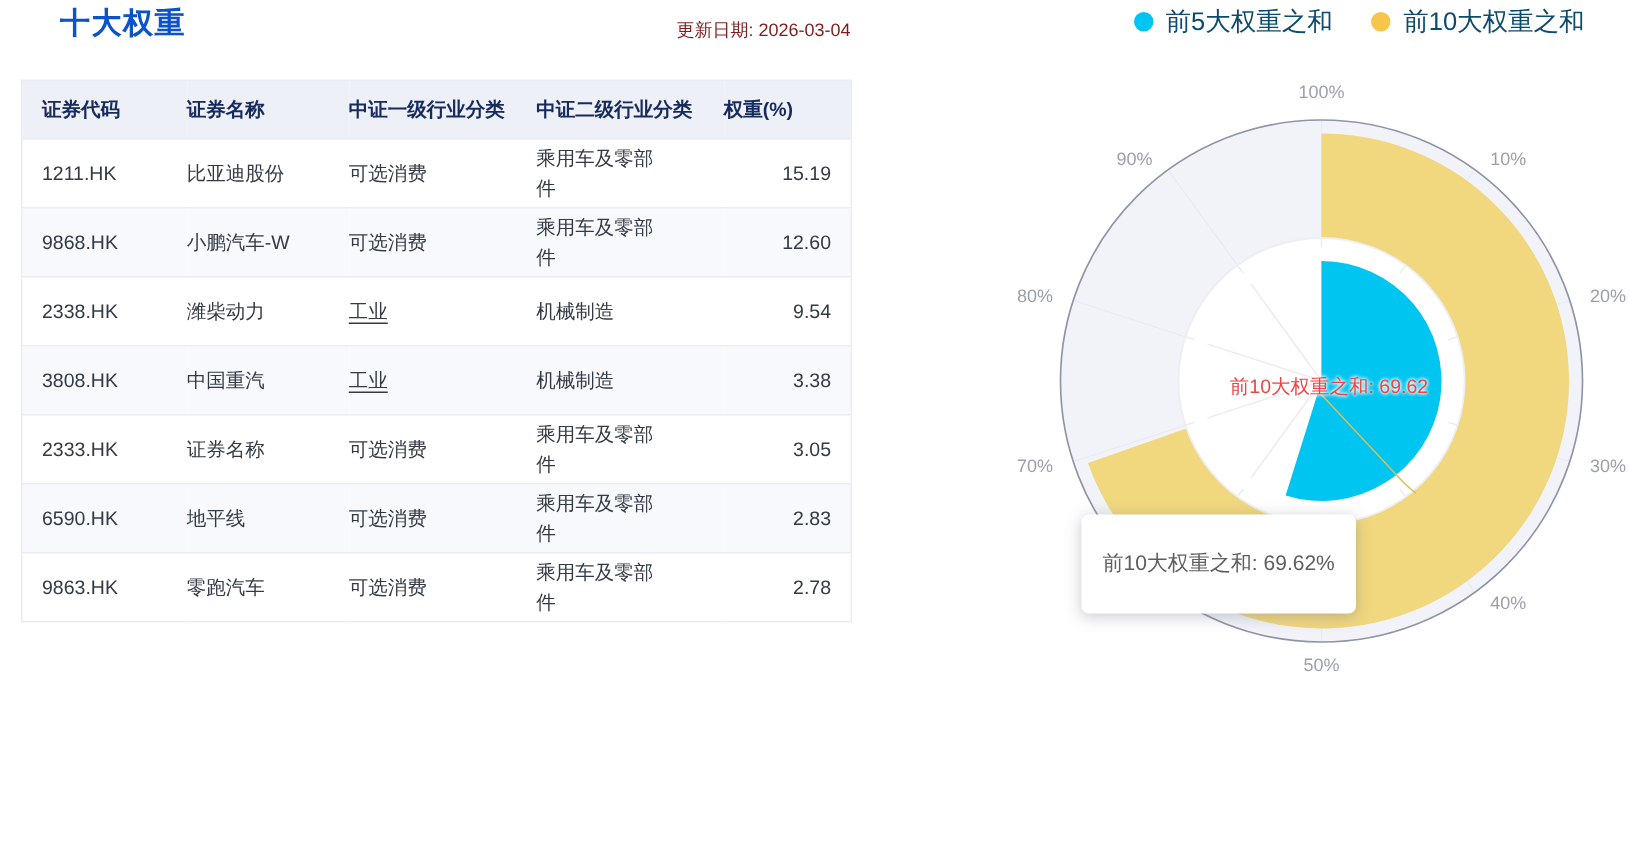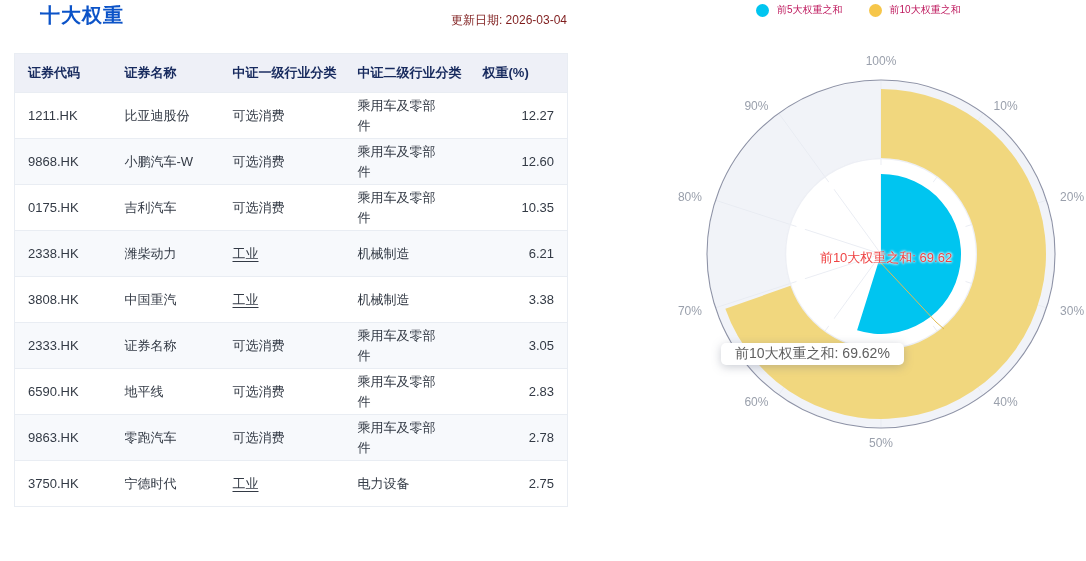--- a/index.html
+++ b/index.html
@@ -33,32 +33,32 @@
   }
   table.weights tbody tr:nth-child(even) td{background:#f7f9fc;}
   th.num,td.num{text-align:right;padding-right:13px !important;}
   th:first-child,td:first-child{padding-left:13px !important;}
   .ind2{display:inline-block;max-width:88px;line-height:20px;vertical-align:middle;}
   .u{text-decoration:underline;text-underline-offset:3px;}
   
   .legend{position:absolute;left:756px;top:3px;display:flex;align-items:center;gap:26px;}
   .legend-item{display:flex;align-items:center;gap:8px;cursor:default;}
   .legend-dot{width:13px;height:13px;border-radius:50%;}
-  .legend-label{font-size:10px;color:#be185d;}
+  .legend-label{font-size:17px;color:#0c4a6e;}
   
   #chart-svg{position:absolute;left:640px;top:30px;overflow:visible;z-index:1;}
   .center-label{
     position:absolute;left:760px;top:249px;width:252px;text-align:center;z-index:2;
     font-size:13px;color:#ef4444;
     text-shadow:0 0 3px #fff,0 0 3px #fff,0 0 2px #fff;
     pointer-events:none;
   }
   .chart-tooltip{
     position:absolute;left:721px;top:343px;z-index:3;white-space:nowrap;
-    background:#ffffff;border-radius:5px;padding:2px 14px;
+    background:#ffffff;border-radius:5px;padding:24px 14px;
     box-shadow:0 2px 10px rgba(100,110,130,.35);
     font-size:14px;color:#5e5e5e;
   }
 </style>
 </head>
 <body>
 
 <div class="page-title">十大权重</div>
 <div class="update-date">更新日期: 2026-03-04</div>
 
@@ -79,46 +79,39 @@
         <th>中证二级行业分类</th>
         <th class="num">权重(%)</th>
       </tr>
     </thead>
     <tbody id="tbody">
   <tr>
     <td>1211.HK</td>
     <td>比亚迪股份</td>
     <td><span>可选消费</span></td>
     <td><span class="ind2">乘用车及零部件</span></td>
-    <td class="num">12.27</td>
+    <td class="num">15.19</td>
   </tr>
 
   <tr>
     <td>9868.HK</td>
     <td>小鹏汽车-W</td>
     <td><span>可选消费</span></td>
     <td><span class="ind2">乘用车及零部件</span></td>
     <td class="num">12.60</td>
   </tr>
 
 
-  <tr>
-    <td>0175.HK</td>
-    <td>吉利汽车</td>
-    <td><span>可选消费</span></td>
-    <td><span class="ind2">乘用车及零部件</span></td>
-    <td class="num">10.35</td>
-  </tr>
 
   <tr>
     <td>2338.HK</td>
     <td>潍柴动力</td>
     <td><span class="u">工业</span></td>
     <td><span class="ind2">机械制造</span></td>
-    <td class="num">6.21</td>
+    <td class="num">9.54</td>
   </tr>
 
   <tr>
     <td>3808.HK</td>
     <td>中国重汽</td>
     <td><span class="u">工业</span></td>
     <td><span class="ind2">机械制造</span></td>
     <td class="num">3.38</td>
   </tr>
 
@@ -139,27 +132,20 @@
   </tr>
 
   <tr>
     <td>9863.HK</td>
     <td>零跑汽车</td>
     <td><span>可选消费</span></td>
     <td><span class="ind2">乘用车及零部件</span></td>
     <td class="num">2.78</td>
   </tr>
 
-  <tr>
-    <td>3750.HK</td>
-    <td>宁德时代</td>
-    <td><span class="u">工业</span></td>
-    <td><span class="ind2">电力设备</span></td>
-    <td class="num">2.75</td>
-  </tr>
 </tbody>
   </table>
 </div>
 
 <div class="legend" id="legend">
     <div class="legend-item">
       <span class="legend-dot" style="background: rgb(0, 197, 240);"></span>
       <span class="legend-label">前5大权重之和</span>
     </div>
     <div class="legend-item">

